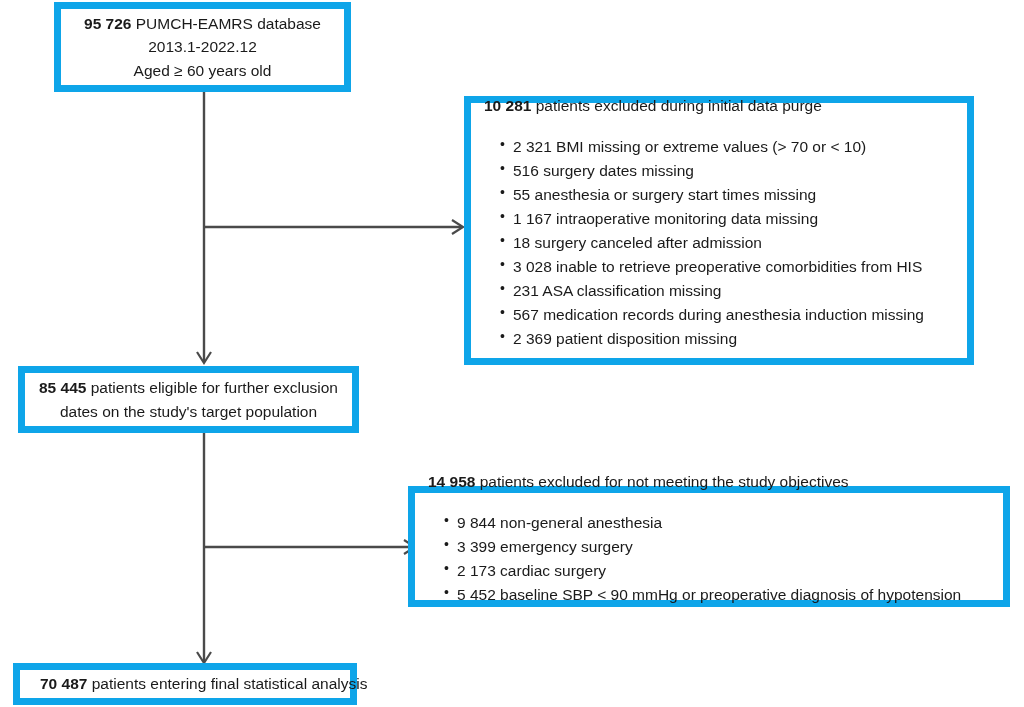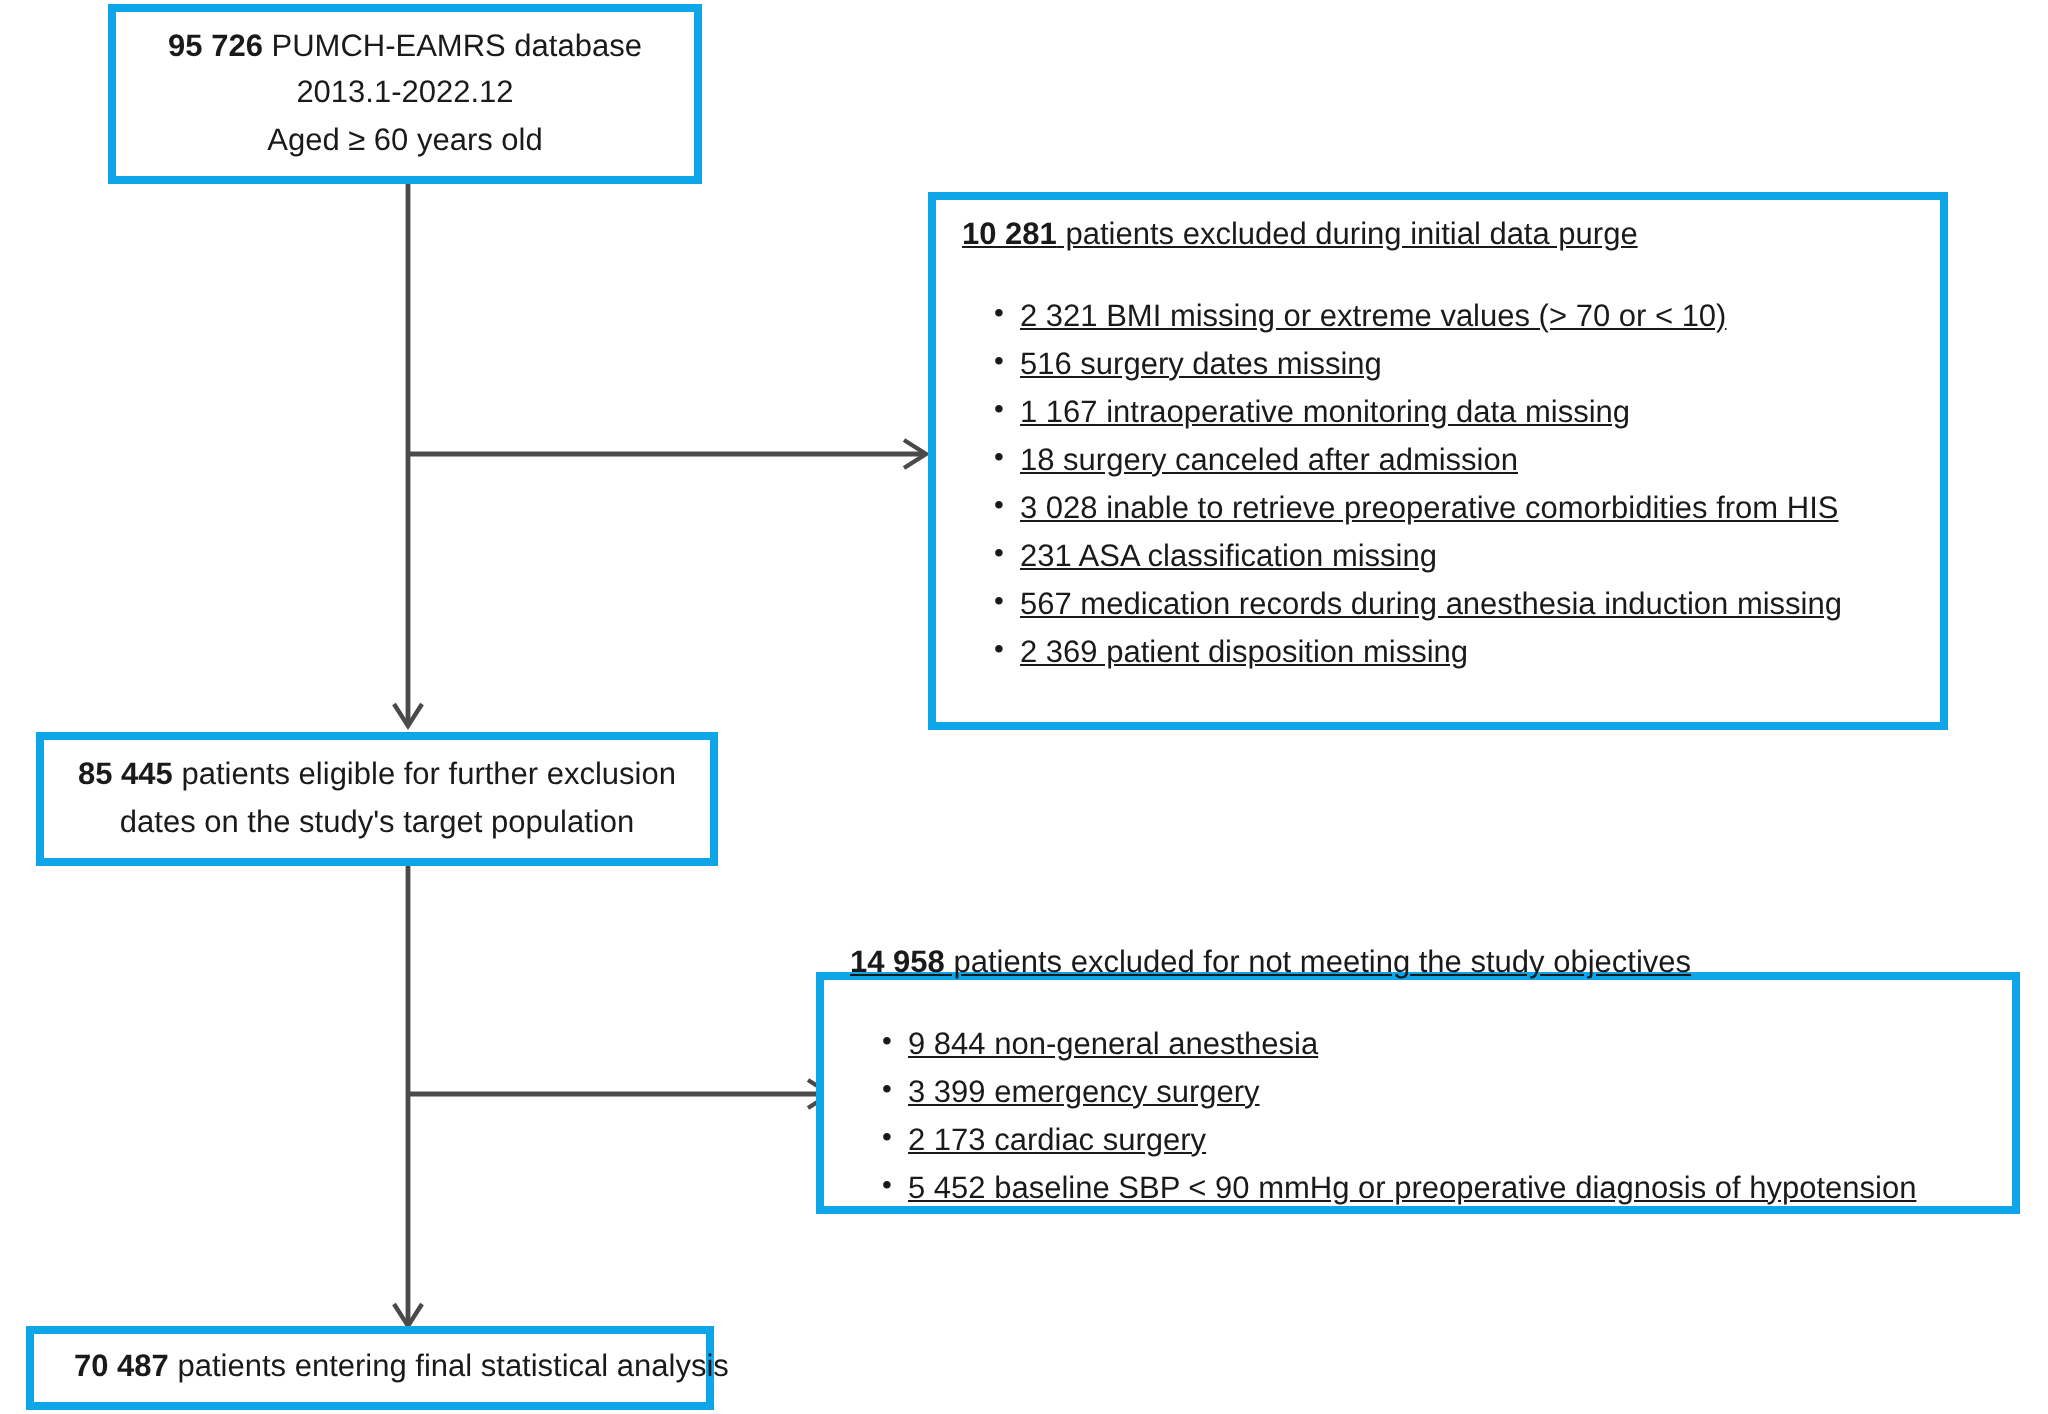--- a/index.html
+++ b/index.html
@@ -12,21 +12,21 @@
     width: 1024px;
     height: 707px;
     background: #ffffff;
     font-family: "Liberation Sans", sans-serif;
     color: #1a1a1a;
     overflow: hidden;
   }
   .node {
     position: absolute;
     box-sizing: border-box;
-    border: 4px solid #0ea5e9;
+    border: 7px solid #0ea5e9;
     background: #ffffff;
     display: flex;
     flex-direction: column;
     justify-content: center;
   }
   .node.centered {
     align-items: center;
     text-align: center;
   }
   .node-line {
@@ -57,21 +57,20 @@
   }
   .bullets li::before {
     content: "\2022";
     position: absolute;
     left: 0px;
     top: -0.5px;
     font-size: 14px;
   }
   .box-pad {
     padding: 9px 0 9px 13px;
-    text-decoration: underline;
   }
   svg.connectors {
     position: absolute;
     left: 0;
     top: 0;
     width: 1024px;
     height: 707px;
     pointer-events: none;
   }
   .conn-line {
@@ -113,20 +112,21 @@
     <div class="node-line">Aged ≥ 60 years old</div>
   </div>
 
   <div class="node box-pad" style="left:464px; top:96px; width:510px; height:269px;">
     <div class="node-title">
       <span class="num">10 281</span><span> patients excluded during initial data purge</span>
     </div>
     <ul class="bullets">
       <li>2 321 BMI missing or extreme values (&gt; 70 or &lt; 10)</li>
       <li>516 surgery dates missing</li>
+      <li>55 anesthesia or surgery start times missing</li>
       <li>1 167 intraoperative monitoring data missing</li>
       <li>18 surgery canceled after admission</li>
       <li>3 028 inable to retrieve preoperative comorbidities from HIS</li>
       <li>231 ASA classification missing</li>
       <li>567 medication records during anesthesia induction missing</li>
       <li>2 369 patient disposition missing</li>
     </ul>
   </div>
 
   <div class="node centered" style="left:18px; top:366px; width:341px; height:67px;">

